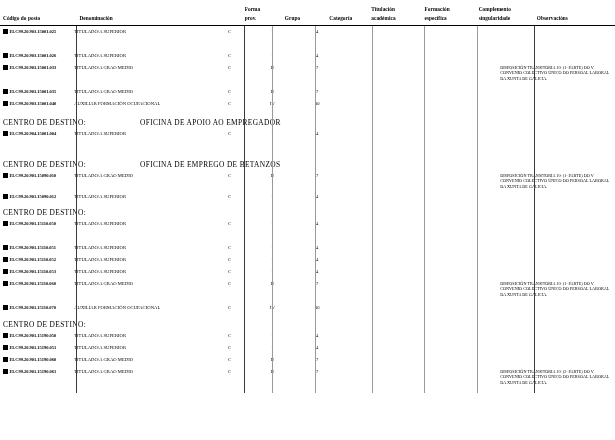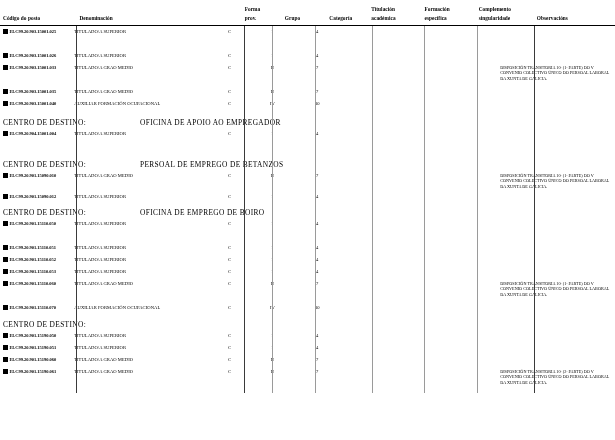--- a/index.html
+++ b/index.html
@@ -241,21 +241,21 @@
         <div class="c-forma cell">C</div>
         <div class="c-grupo cell center">I</div>
         <div class="c-categoria cell center">4</div>
         <div class="c-titulacion cell"></div>
         <div class="c-formacion cell"></div>
         <div class="c-complemento cell"></div>
         <div class="c-observa cell obs"></div>
       </div>
       <div class="centro-row" style="top: 160px;">
         <div class="centro-label">CENTRO DE DESTINO:</div>
-        <div class="centro-name">PERSOAL DE EMPREGO DE BETANZOS</div>
+        <div class="centro-name">OFICINA DE EMPREGO DE BETANZOS</div>
       </div>
       <div class="data-row row" style="top: 173px;">
         <div class="c-codigo cell codigo"><span class="sq"></span>EI.C99.20.901.15090.010</div>
         <div class="c-denom cell denom">TITULADO/A GRAO MEDIO</div>
         <div class="c-forma cell">C</div>
         <div class="c-grupo cell center">II</div>
         <div class="c-categoria cell center">7</div>
         <div class="c-titulacion cell"></div>
         <div class="c-formacion cell"></div>
         <div class="c-complemento cell"></div>
@@ -267,21 +267,20 @@
         <div class="c-forma cell">C</div>
         <div class="c-grupo cell center">I</div>
         <div class="c-categoria cell center">4</div>
         <div class="c-titulacion cell"></div>
         <div class="c-formacion cell"></div>
         <div class="c-complemento cell"></div>
         <div class="c-observa cell obs"></div>
       </div>
       <div class="centro-row" style="top: 208px;">
         <div class="centro-label">CENTRO DE DESTINO:</div>
-        <div class="centro-name">OFICINA DE EMPREGO DE BOIRO</div>
       </div>
       <div class="data-row row" style="top: 221px;">
         <div class="c-codigo cell codigo"><span class="sq"></span>EI.C99.20.901.15110.050</div>
         <div class="c-denom cell denom">TITULADO/A SUPERIOR</div>
         <div class="c-forma cell">C</div>
         <div class="c-grupo cell center">I</div>
         <div class="c-categoria cell center">4</div>
         <div class="c-titulacion cell"></div>
         <div class="c-formacion cell"></div>
         <div class="c-complemento cell"></div>

